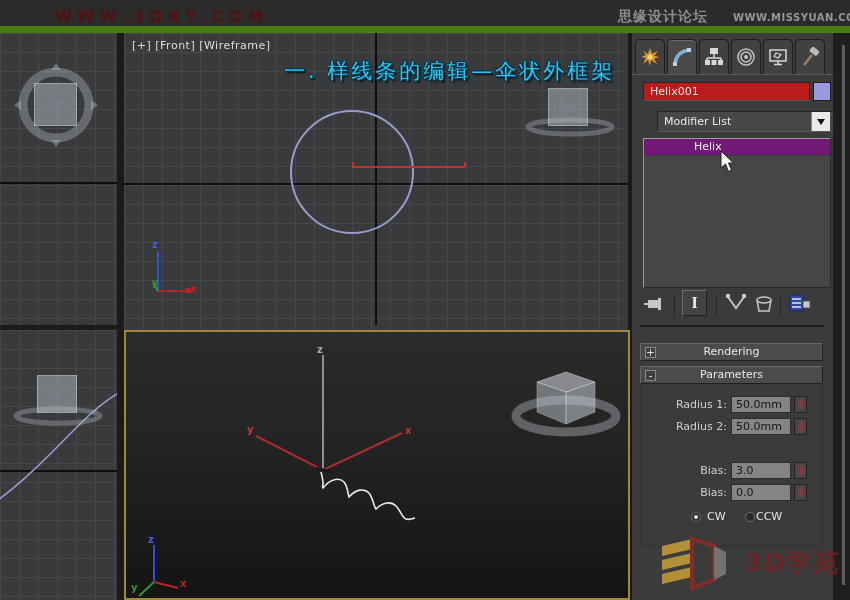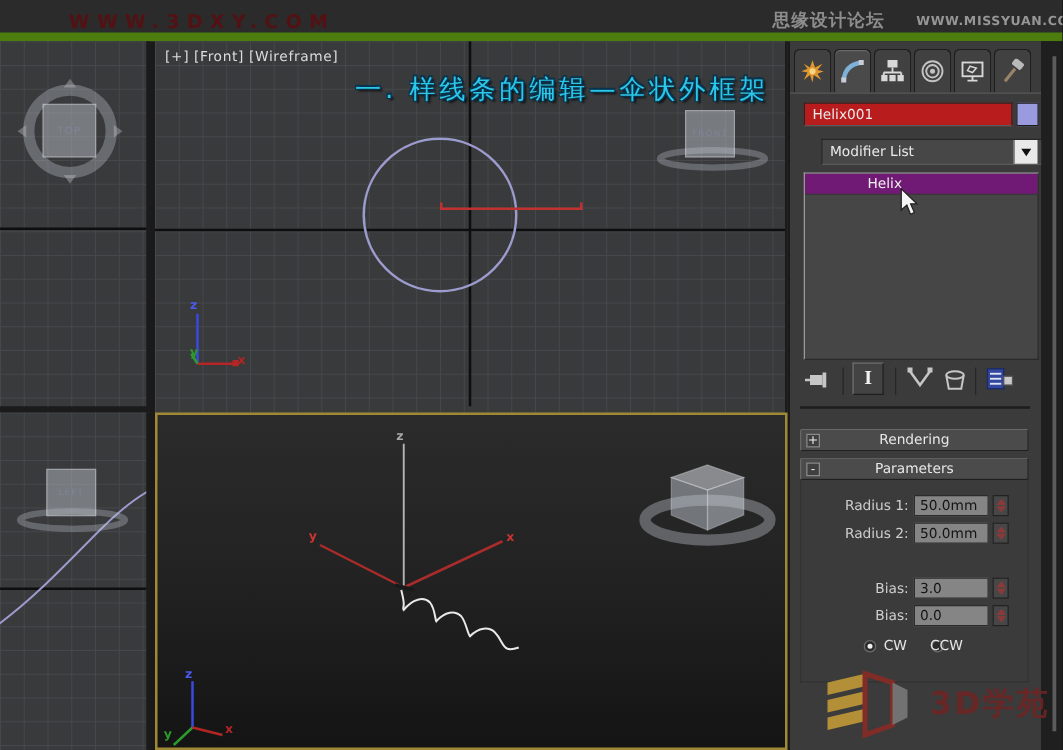--- a/index.html
+++ b/index.html
@@ -331,21 +331,21 @@
         <span class="plabel">Bias:</span>
         <div class="pfield">0.0</div>
         <div class="spinner">
             <div class="sp-up"></div>
             <div class="sp-dn"></div>
           </div>
       </div>
       <div class="radio checked" style="left:50px;top:128px;"></div>
       <span class="radio-label" style="left:66px;top:126px;">CW</span>
       <div class="radio" style="left:104px;top:128px;"></div>
-      <span class="radio-label" style="left:103px;top:126px;">CCW</span>
+      <span class="radio-label" style="left:115px;top:126px;">CCW</span>
     </div>
   </div>
 
   <div id="rstrip" class="abs"></div>
   <div id="rscroll" class="abs"></div>
 
   <svg class="abs" style="left:720px;top:150px;" width="18" height="24">
     <polygon points="1,1 1,18 5.5,14 8.5,21.5 11.5,20 8.5,13 13.5,13" fill="#f5f5f5" stroke="#222" stroke-width="1"></polygon>
   </svg>
 

